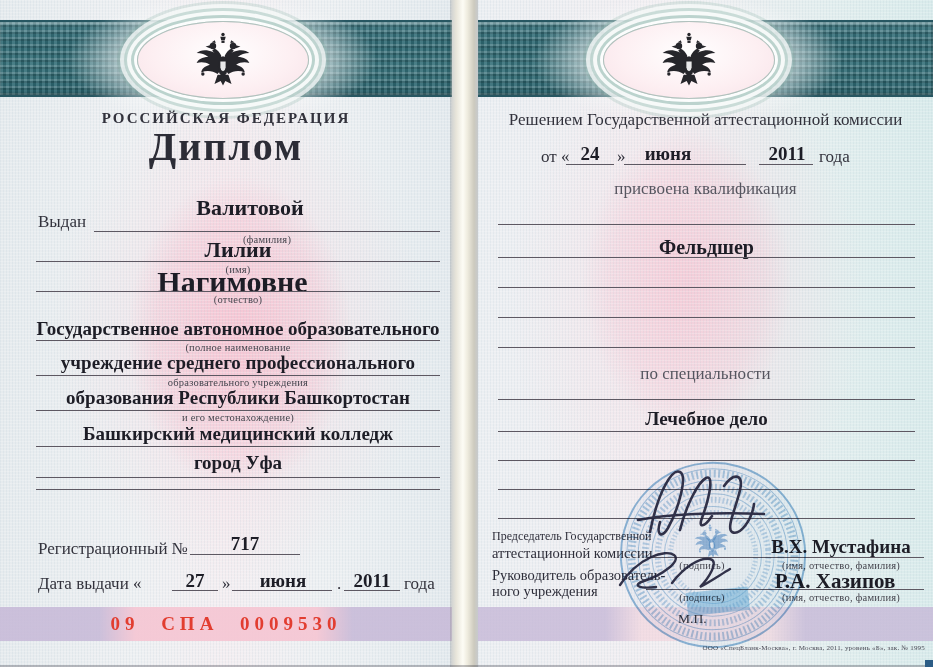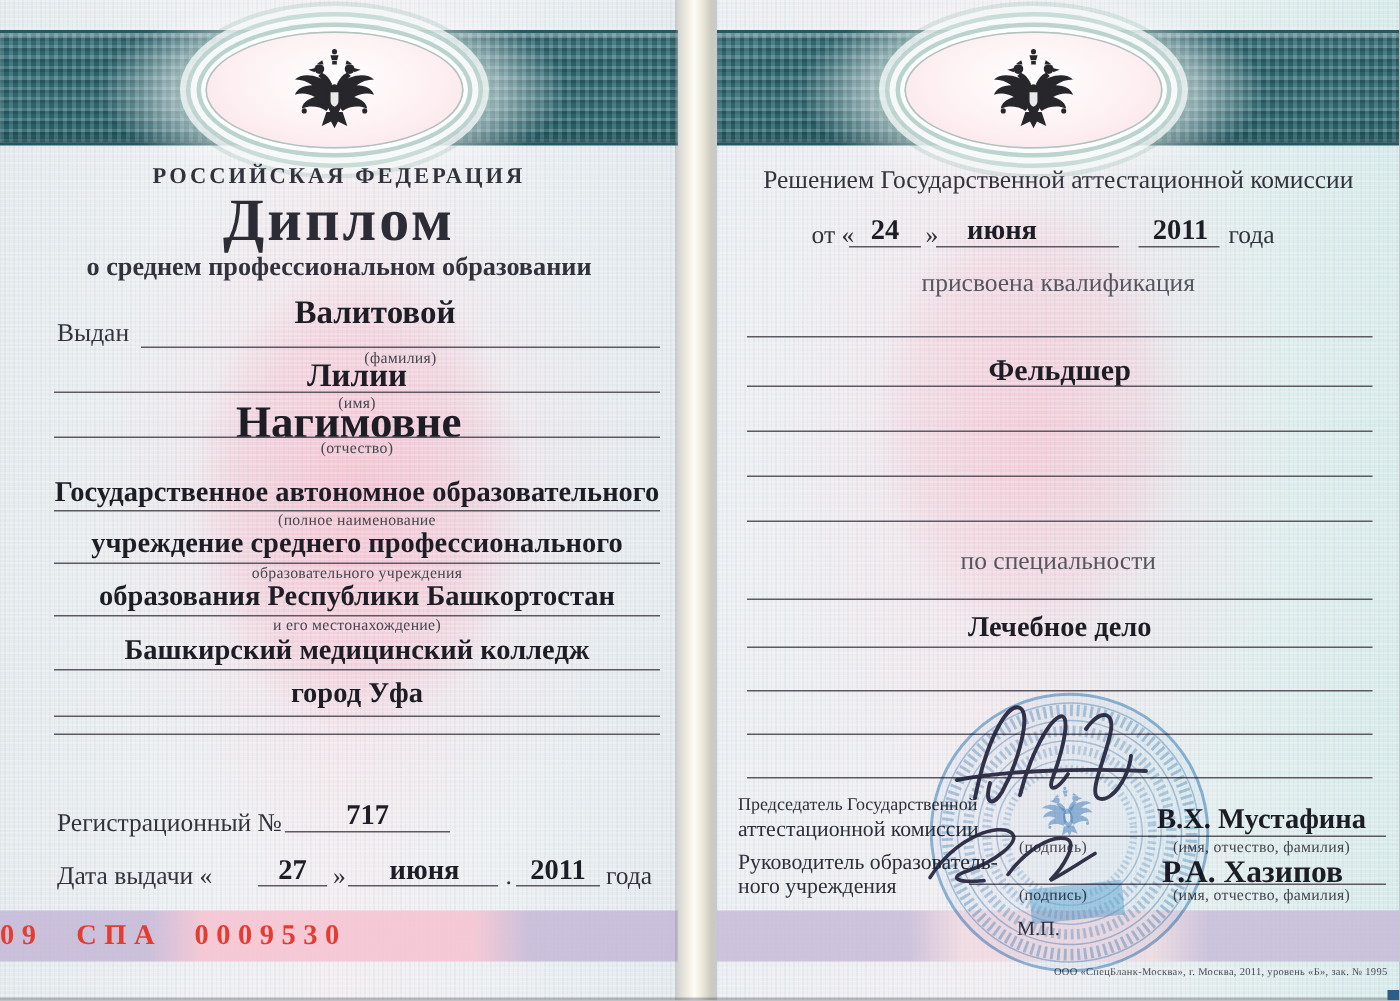--- a/index.html
+++ b/index.html
@@ -56,21 +56,21 @@
   .val{font-weight:bold;color:#1d1d26;}
   .cap{font-size:10.5px;color:#46464f;letter-spacing:.2px;}
   .bl{border-bottom:1px solid #5d5862;height:0;}
   .country{font-size:15px;font-weight:bold;letter-spacing:2px;color:#32323c;}
   .title{font-size:40px;font-weight:bold;letter-spacing:2px;color:#2c2c36;line-height:1;}
   .subtitle{font-size:17.5px;font-weight:bold;color:#32323c;}
   .serial-band-left{position:absolute;left:0;right:0;top:607px;height:34px;z-index:4;
      background:linear-gradient(90deg, rgba(198,184,215,.85) 0%, rgba(198,184,215,.85) 22%, rgba(245,198,211,.92) 30%, rgba(245,198,211,.92) 70%, rgba(198,184,215,.85) 78%, rgba(198,184,215,.85) 100%);}
   .serial-band-right{position:absolute;left:0;right:0;top:607px;height:34px;z-index:1;
      background:linear-gradient(90deg, rgba(198,184,215,.80) 0%, rgba(198,184,215,.80) 28%, rgba(242,206,216,.55) 36%, rgba(242,206,216,.55) 64%, rgba(198,184,215,.80) 72%, rgba(198,184,215,.80) 100%);}
-  .serial-text{position:absolute;left:0;right:0;top:6px;text-align:left;
+  .serial-text{position:absolute;left:0;right:0;top:6px;text-align:center;
      font-size:19px;font-weight:bold;letter-spacing:5px;word-spacing:12px;color:#e23d30;}
   .content{position:absolute;inset:0;z-index:5;}
   .stamp{position:absolute;left:138px;top:458px;width:194px;height:194px;z-index:6;
      mix-blend-mode:multiply;opacity:.92;transform:rotate(-6deg);}
   .signature{position:absolute;z-index:7;}
   .printer-note{font-size:7px;color:#4a4a55;letter-spacing:.2px;}
   .mp{font-size:13.5px;color:#32323c;}
 </style>
 </head>
 <body>
@@ -107,21 +107,20 @@
     <div class="medallion-glow glow-left"></div>
     <div class="medallion medallion-left">
       <svg class="eagle">
           <use href="#eagle"></use>
         </svg>
     </div>
 
     <div class="content">
       <div class="abs ctr country" style="left:0;right:0;top:110px">РОССИЙСКАЯ ФЕДЕРАЦИЯ</div>
       <div class="abs ctr title" style="left:0;right:0;top:127px">Диплом</div>
-      <div class="abs ctr subtitle" style="left:0;right:0;top:167px">о среднем профессиональном образовании</div>
 
       <div class="abs ctr val" style="left:60px;right:12px;top:195px;font-size:22px">Валитовой</div>
       <div class="abs lbl" style="left:38px;top:212px">Выдан</div>
       <div class="abs bl" style="left:94px;right:12px;top:231px"></div>
       <div class="abs ctr cap" style="left:94px;right:12px;top:234px">(фамилия)</div>
 
       <div class="abs ctr val" style="left:36px;right:12px;top:237px;font-size:22px">Лилии</div>
       <div class="abs bl" style="left:36px;right:12px;top:261px"></div>
       <div class="abs ctr cap" style="left:36px;right:12px;top:264px">(имя)</div>
 

